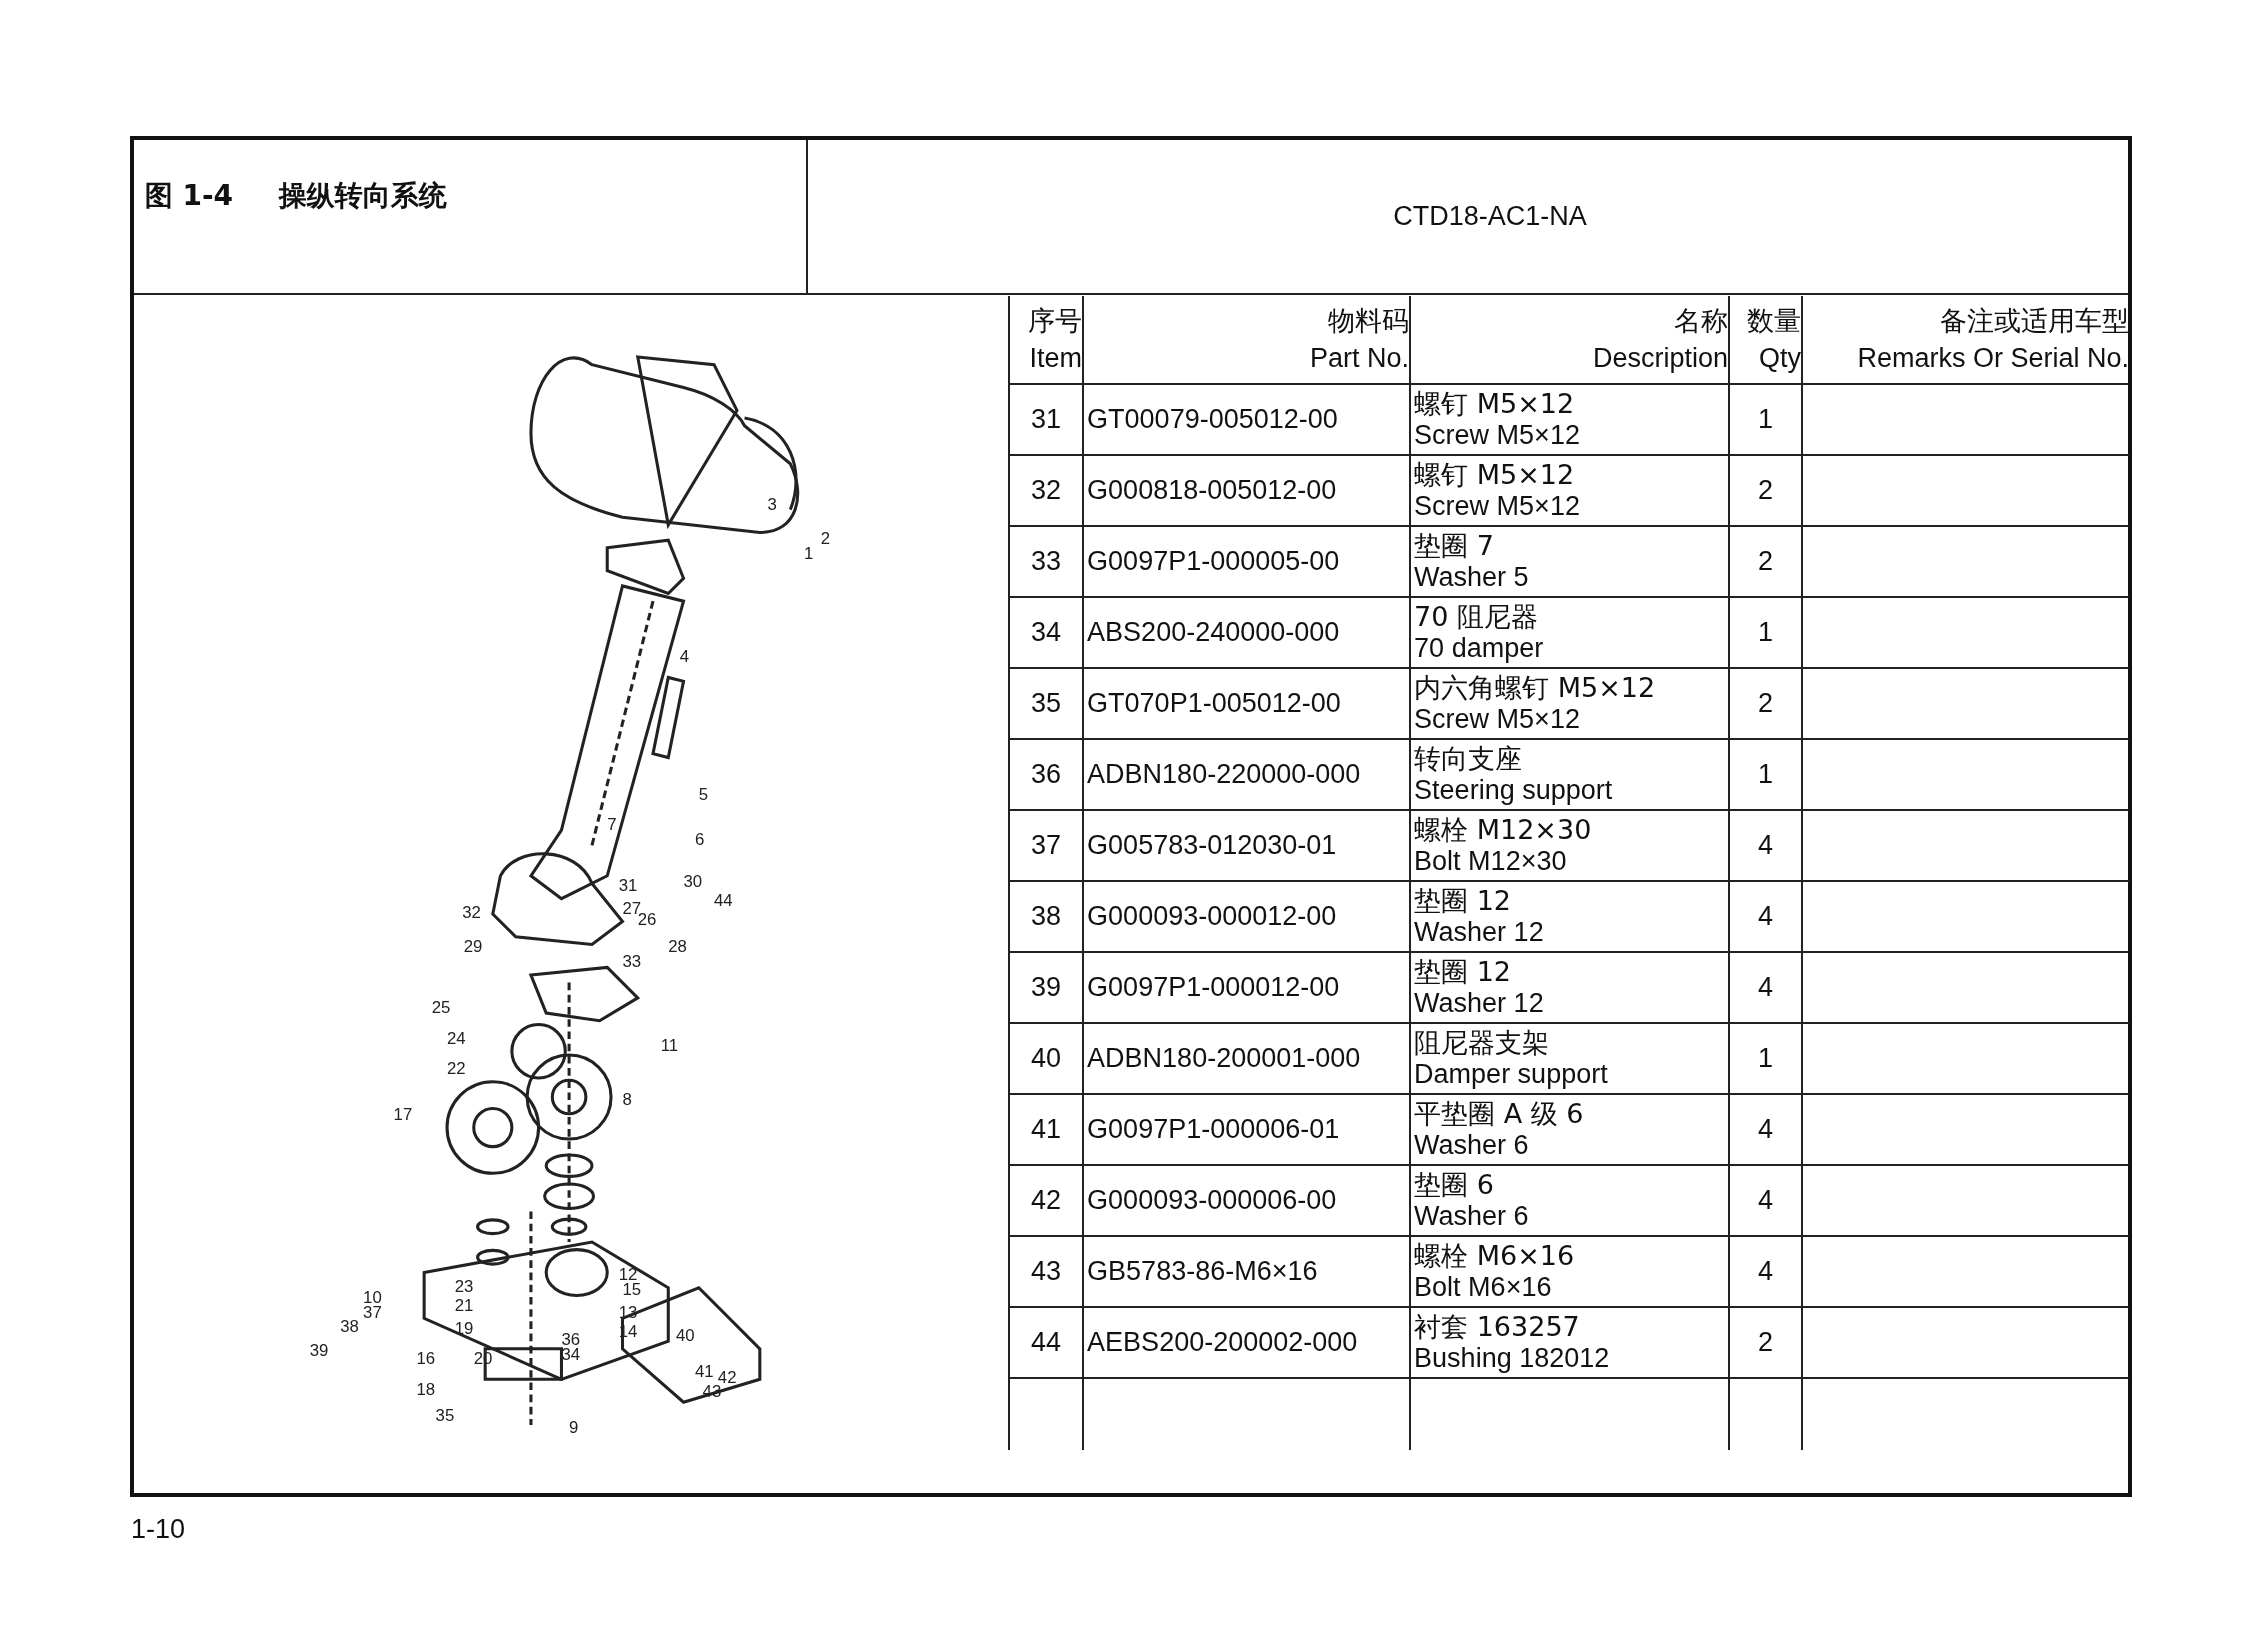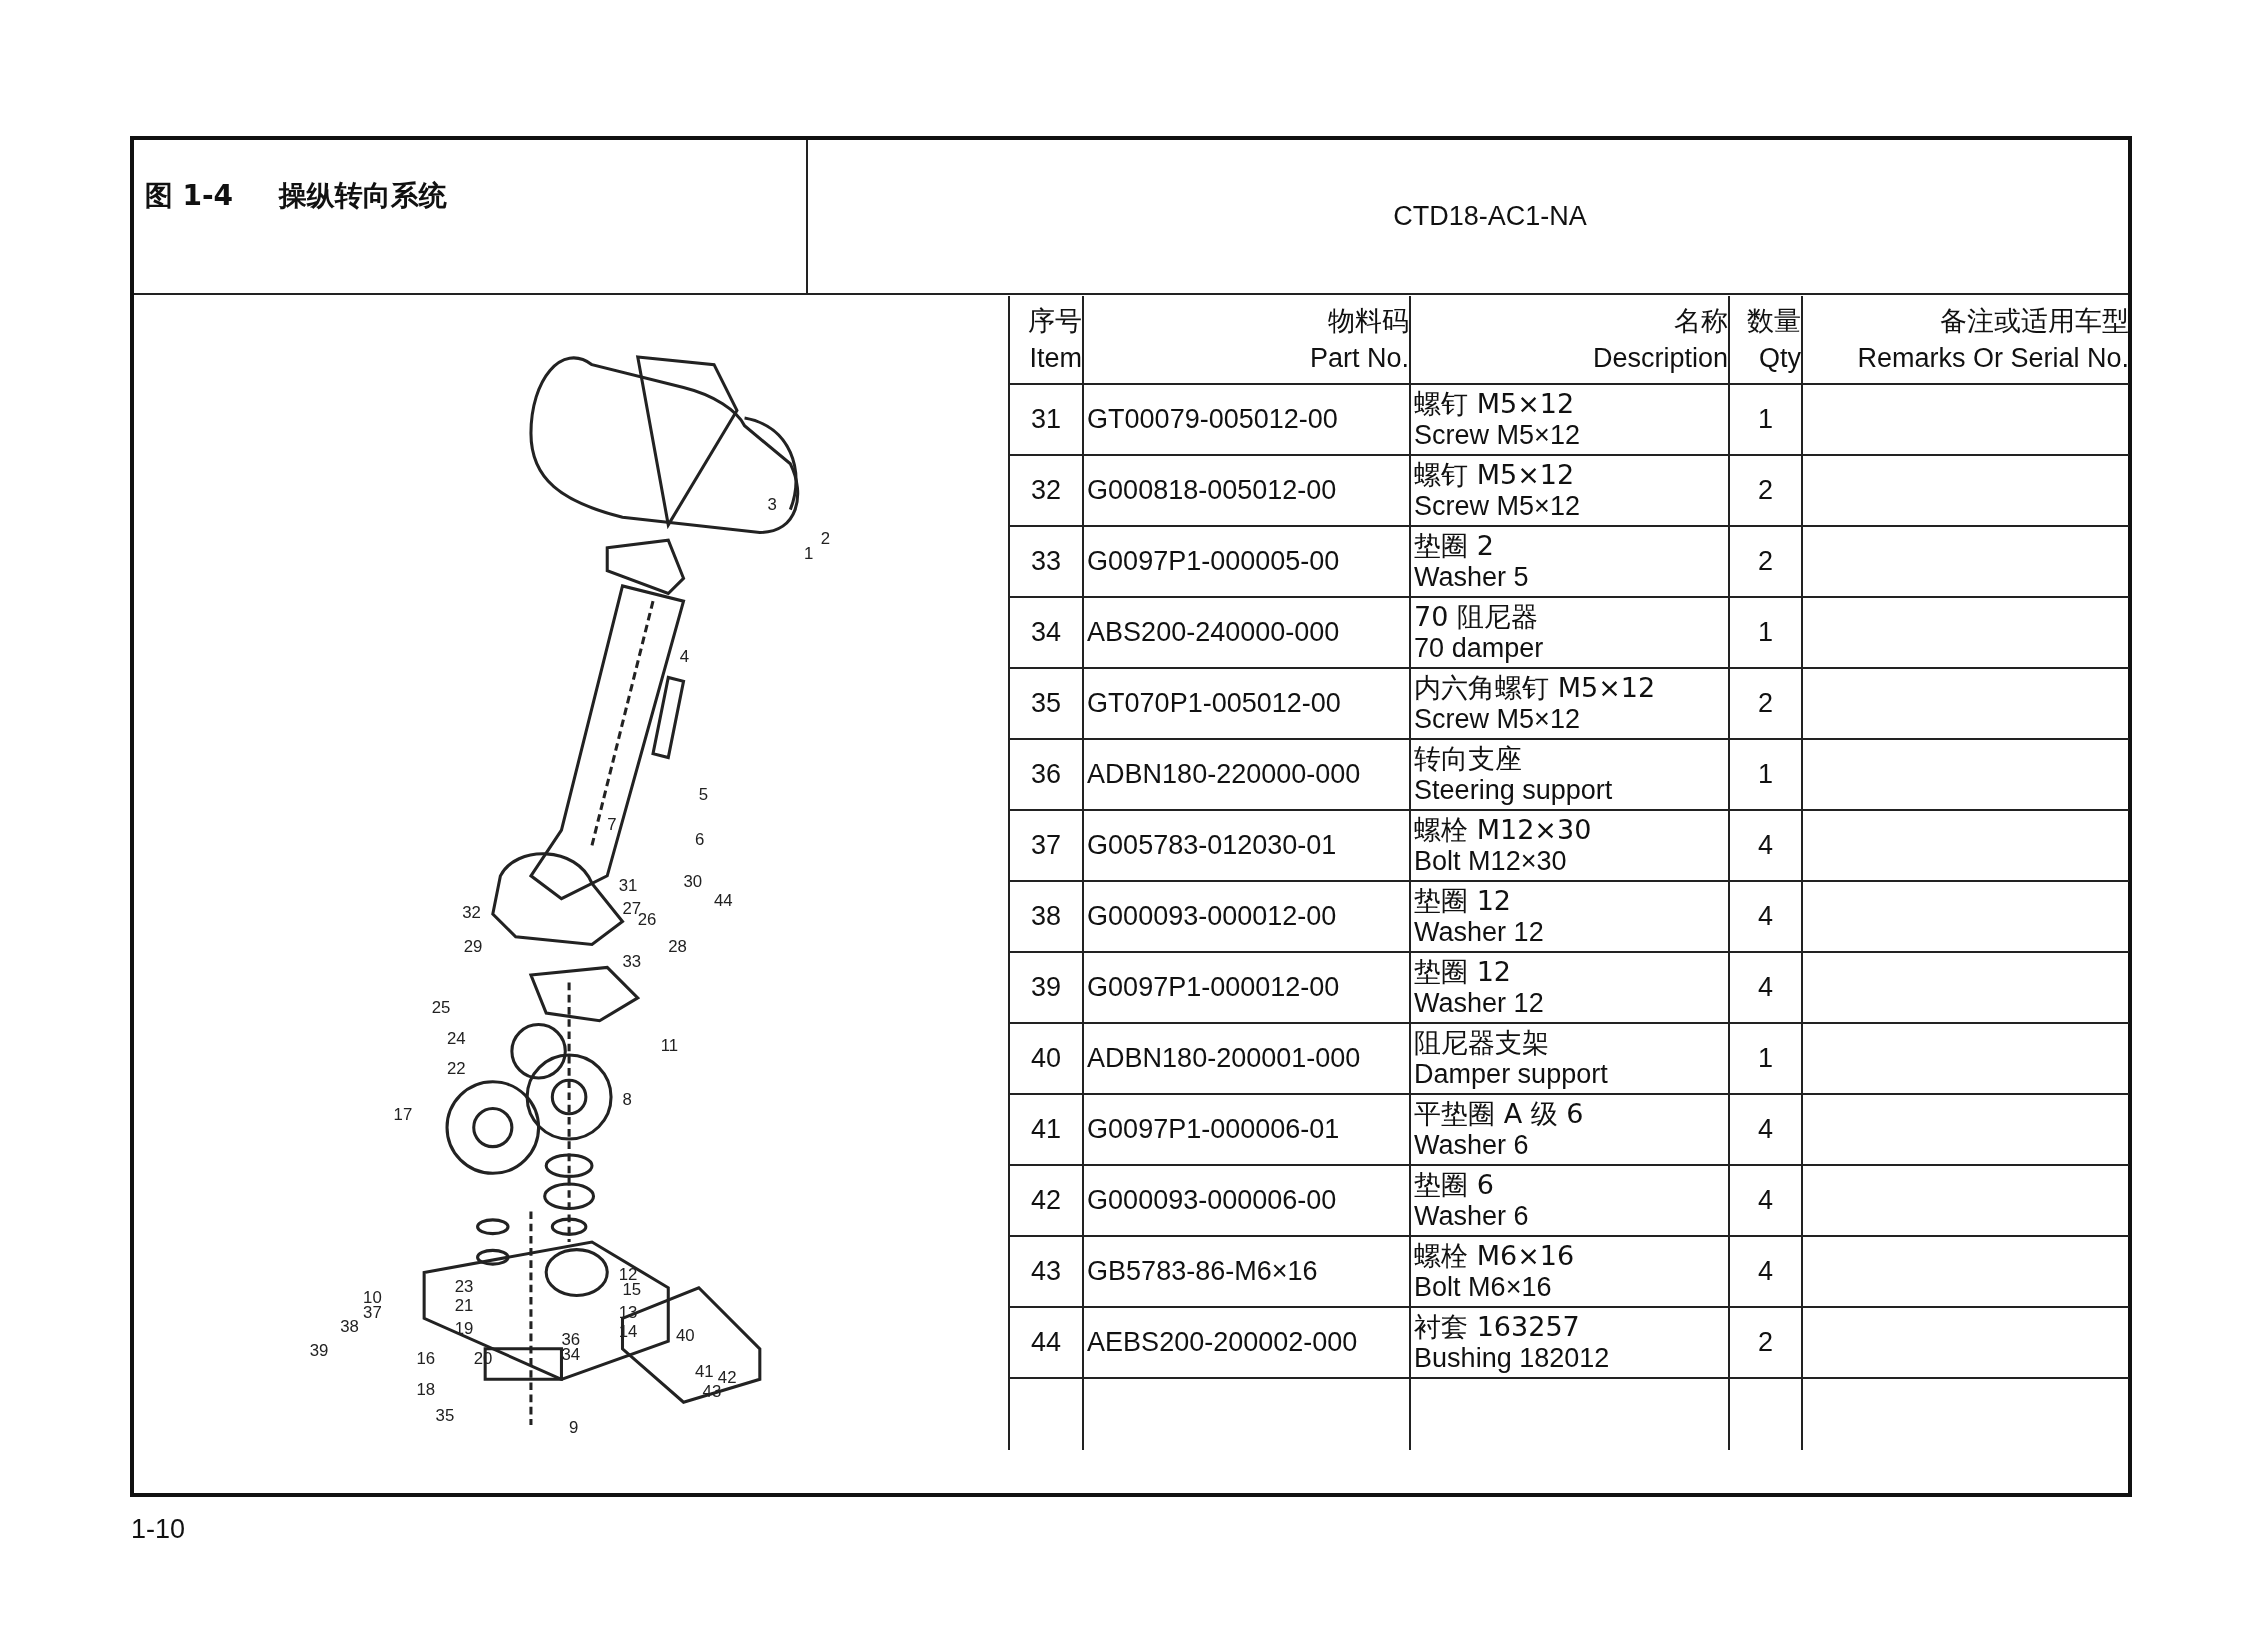--- a/index.html
+++ b/index.html
@@ -165,21 +165,21 @@
         <tr>
           <td class="item">32</td>
           <td class="part">G000818-005012-00</td>
           <td class="desc"><span class="zh">螺钉 M5×12</span><br><span>Screw M5×12</span></td>
           <td class="qty">2</td>
           <td class="remarks"></td>
         </tr>
         <tr>
           <td class="item">33</td>
           <td class="part">G0097P1-000005-00</td>
-          <td class="desc"><span class="zh">垫圈 2</span><br><span>Washer 5</span></td>
+          <td class="desc"><span class="zh">垫圈 7</span><br><span>Washer 5</span></td>
           <td class="qty">2</td>
           <td class="remarks"></td>
         </tr>
         <tr>
           <td class="item">34</td>
           <td class="part">ABS200-240000-000</td>
           <td class="desc"><span class="zh">70 阻尼器</span><br><span>70 damper</span></td>
           <td class="qty">1</td>
           <td class="remarks"></td>
         </tr>

